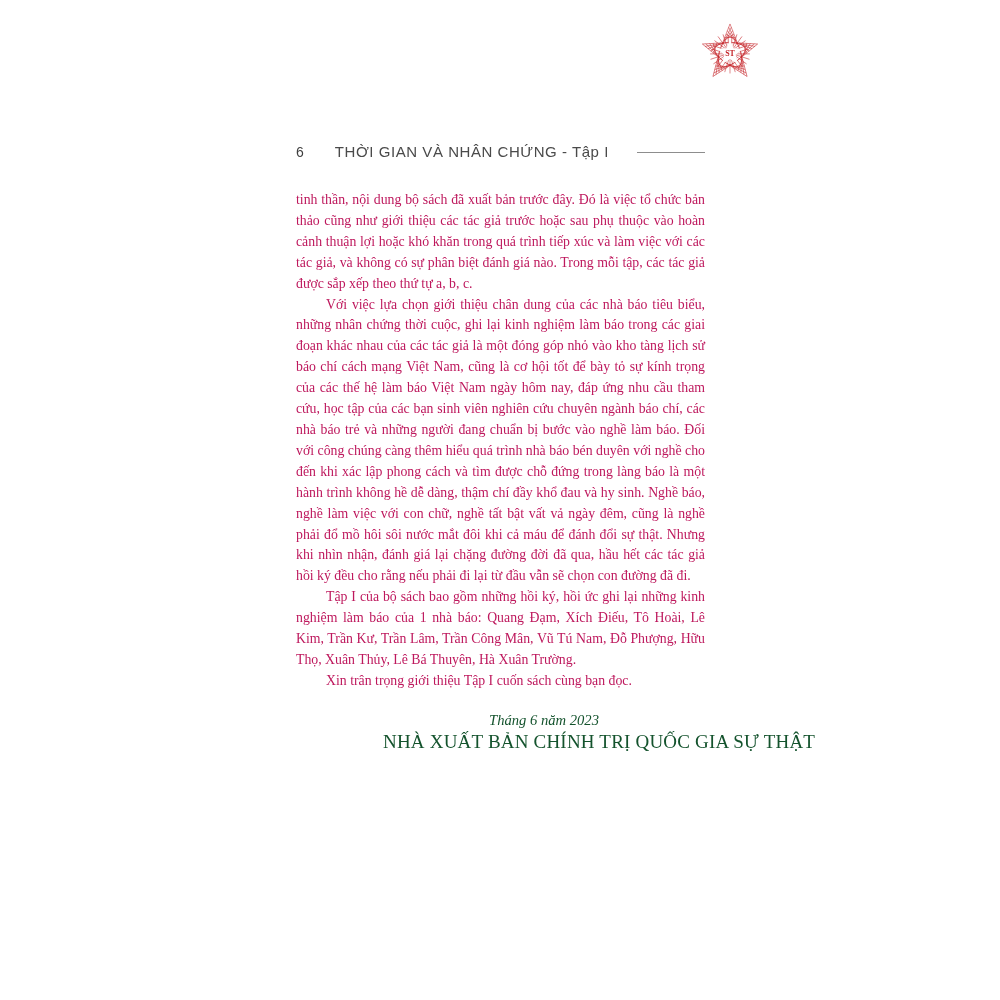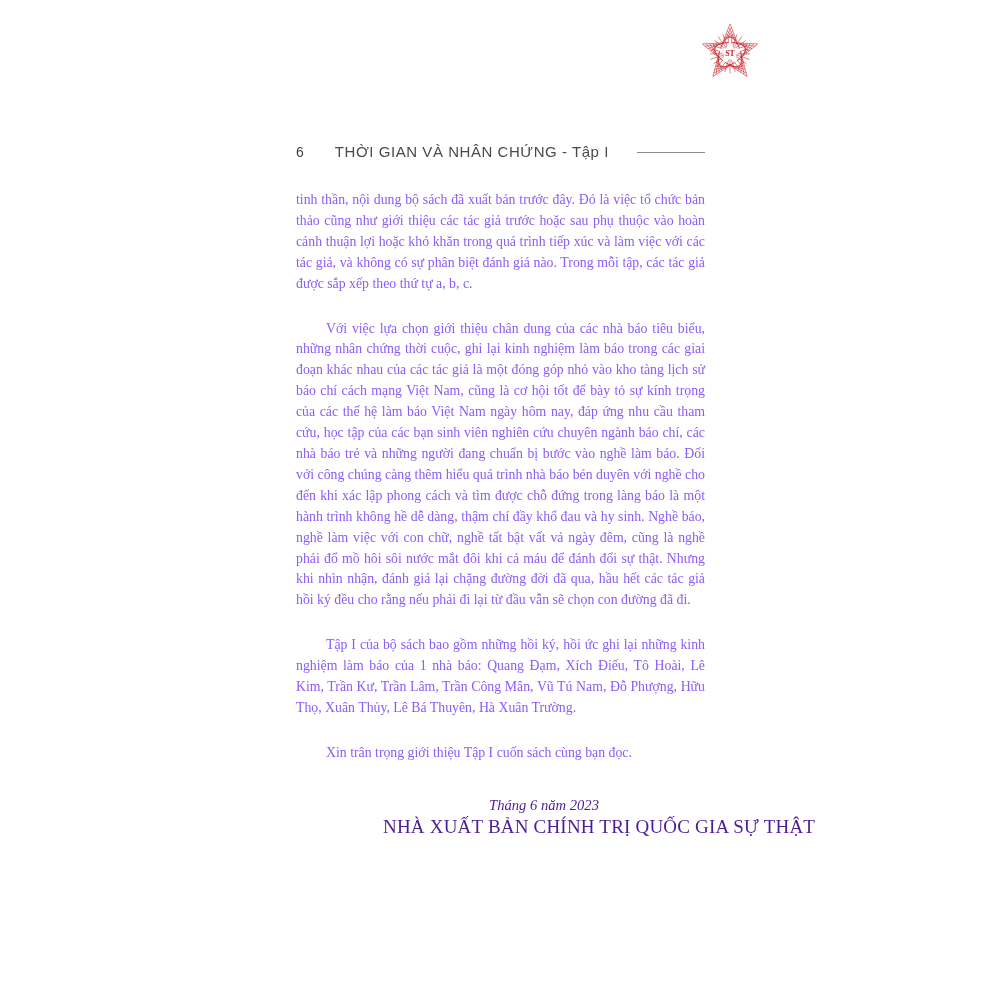--- a/index.html
+++ b/index.html
@@ -50,29 +50,29 @@
     flex: 1;
     height: 1px;
     background: #8d8d8d;
     margin-left: 28px;
   }
   .body-text p {
     margin: 0;
     text-align: justify;
     font-size: 13.8px;
     line-height: 20.9px;
-    color: #8b5cf6;
+    color: #be185d;
   }
-  .body-text p.indented { text-indent: 30px; margin-top: 24px; }
+  .body-text p.indented { text-indent: 30px; }
   .signature {
-    margin-top: 30px;
+    margin-top: 17px;
     margin-left: auto;
     width: 322px;
     text-align: center;
-    color: #4c1d95;
+    color: #14532d;
   }
   .signature .date-line {
     font-style: italic;
     font-size: 14.6px;
     line-height: 22px;
   }
   .signature .publisher-line {
     font-size: 19px;
     line-height: 22px;
     letter-spacing: 0.2px;

